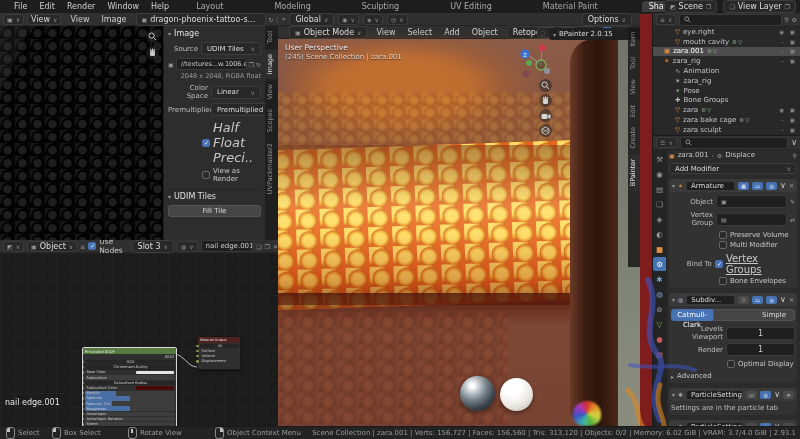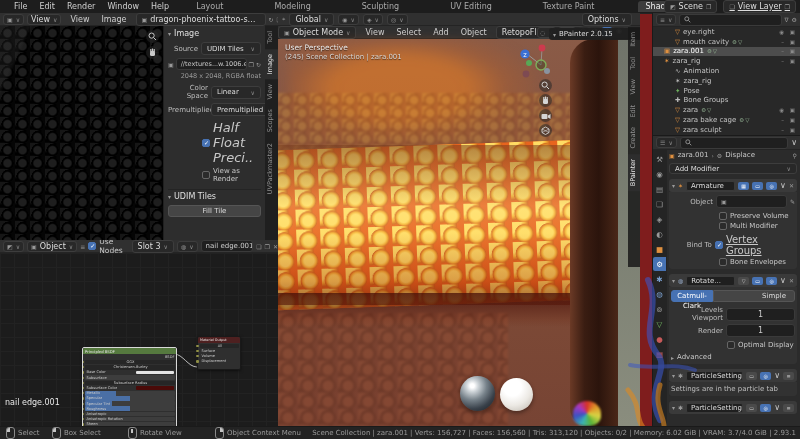--- a/index.html
+++ b/index.html
@@ -75,35 +75,35 @@
         <span class="menu-item">Edit</span>
         <span class="menu-item">Render</span>
         <span class="menu-item">Window</span>
         <span class="menu-item">Help</span>
       </span>
     <span class="row" style="margin-left:14px;gap:37px;">
         <span class="ws">Layout</span>
         <span class="ws">Modeling</span>
         <span class="ws">Sculpting</span>
         <span class="ws">UV Editing</span>
-        <span class="ws">Texture Paint</span>
+        <span class="ws">Material Paint</span>
         <span class="ws active">Shading</span>
         <span class="ws">Animation</span>
         <span class="ws">Rendering</span>
         <span class="ws">Compositing</span>
         <span class="ws">Scripting</span>
         <span class="ws">+</span>
       </span>
     <span class="row" style="position:absolute;right:4px;gap:6px;">
       <span class="dd" style="height:9px;">
           <span class="tiny">◩</span>
           <span>Scene</span>
           <span class="tiny">❐</span>
         </span>
-      <span class="dd" style="height:9px;text-decoration:underline;">
+      <span class="dd" style="height:9px;">
           <span class="tiny">❏</span>
           <span>View Layer</span>
           <span class="tiny">❐</span>
         </span>
     </span>
   </div>
 
   <div class="abs" style="left:0;top:13px;width:278px;height:227px;background:#1b1b1b;overflow:hidden;">
 
     <div class="abs hdr row" style="left:0;top:0;width:278px;height:13px;gap:3px;padding-left:3px;box-sizing:border-box;">
@@ -330,21 +330,21 @@
       <span class="dd" style="height:9px;padding:0 3px;">
           <span class="tiny">◎</span>
           <span class="car">∨</span>
         </span>
       <span class="dd" style="height:9px;position:absolute;right:8px;">
           <span>Options</span>
           <span class="car">∨</span>
         </span>
     </div>
 
-    <div class="abs hdr row" style="left:0;top:13px;width:362px;height:13px;gap:3px;padding-left:0;box-sizing:border-box;">
+    <div class="abs hdr row" style="left:0;top:13px;width:362px;height:13px;gap:3px;padding-left:11px;box-sizing:border-box;">
       <span class="dd" style="height:9px;">
           <span class="tiny">▣</span>
           <span>Object Mode</span>
           <span class="car">∨</span>
         </span>
       <span class="row">
           <span class="menu-item">View</span>
           <span class="menu-item">Select</span>
           <span class="menu-item">Add</span>
           <span class="menu-item">Object</span>
@@ -606,20 +606,27 @@
         <span class="tiny">✕</span>
       </div>
       <div style="background:#323232;border-radius:0 0 3px 3px;padding:3px 2px;">
         <div class="row" style="gap:3px;">
           <span class="plabel" style="width:42px;">Object</span>
           <span class="field row" style="flex:1;height:9px;">
               <span class="tiny">▣</span>
             </span>
           <span class="tiny">✎</span>
         </div>
+        <div class="row" style="gap:3px;margin-top:3px;">
+          <span class="plabel" style="width:42px;">Vertex Group</span>
+          <span class="field row" style="flex:1;height:9px;">
+              <span class="tiny">▤</span>
+            </span>
+          <span class="tiny">⇄</span>
+        </div>
         <div class="row" style="gap:3px;margin-top:4px;margin-left:48px;">
           <span class="chk"></span>
           <span style="font-size:7px;">Preserve Volume</span>
         </div>
         <div class="row" style="gap:3px;margin-top:2px;margin-left:48px;">
           <span class="chk"></span>
           <span style="font-size:7px;">Multi Modifier</span>
         </div>
         <div class="row" style="gap:3px;margin-top:4px;">
           <span class="plabel" style="width:42px;">Bind To</span>
@@ -629,21 +636,21 @@
         <div class="row" style="gap:3px;margin-top:2px;margin-left:48px;">
           <span class="chk"></span>
           <span style="font-size:7px;">Bone Envelopes</span>
         </div>
       </div>
 
       
       <div class="modhdr" style="margin-top:5px;">
         <span class="tiny">▾</span>
           <span class="tiny" style="color:#9ab0cf;">◍</span>
-        <span class="modname">Rotate...</span>
+        <span class="modname">Subdiv...</span>
         <span class="minib">▽</span>
         <span class="minib blue">▭</span>
         <span class="minib blue">◎</span>
         <span class="car">∨</span>
         <span class="tiny">✕</span>
       </div>
       <div style="background:#323232;border-radius:0 0 3px 3px;padding:3px 2px;">
         <div class="row" style="gap:0;">
           <span class="btn" style="flex:1;height:10px;line-height:10px;font-size:7px;background:#4772b3;border-color:#4772b3;color:#fff;border-radius:3px 0 0 3px;">Catmull-Clark</span>
           <span class="btn" style="flex:1;height:10px;line-height:10px;font-size:7px;border-radius:0 3px 3px 0;padding-left:40px;">Simple</span>

